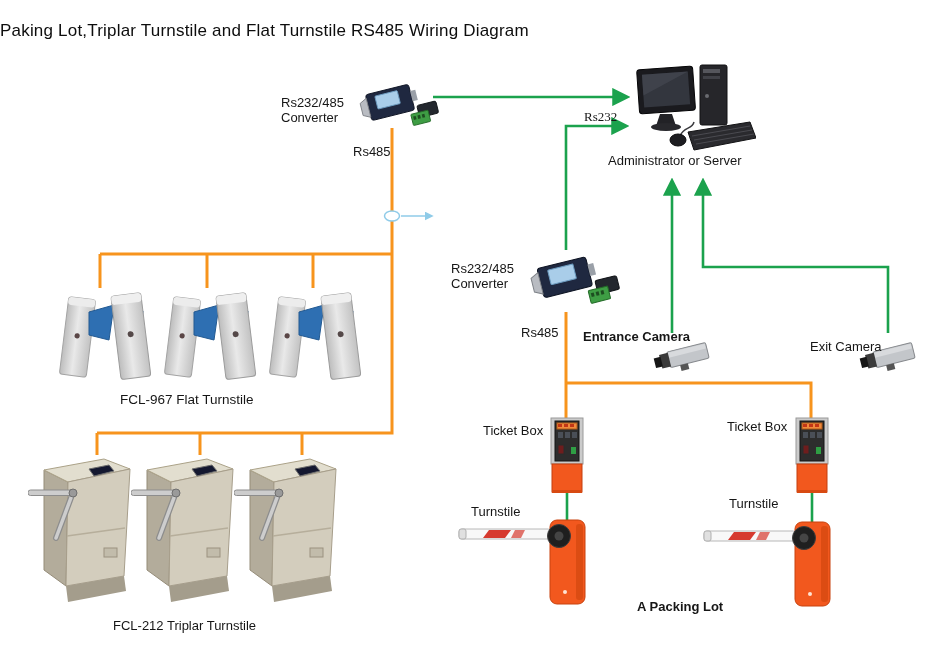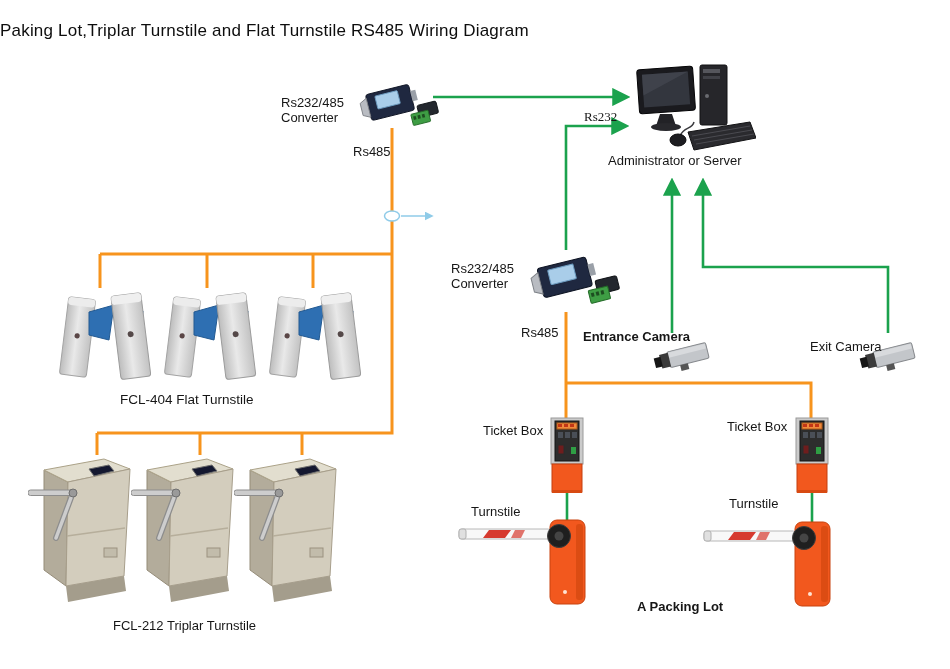--- a/index.html
+++ b/index.html
@@ -256,18 +256,18 @@
   <div class="lbl" style="left:353px;top:144px;">Rs485</div>
   <div class="lbl" style="left:584px;top:109px;font-family:Liberation Serif, serif;">Rs232</div>
   <div class="lbl" style="left:608px;top:153px;">Administrator or Server</div>
   <div class="lbl" style="left:521px;top:325px;">Rs485</div>
   <div class="lbl" style="left:583px;top:329px;font-weight:bold;">Entrance Camera</div>
   <div class="lbl" style="left:810px;top:331px;margin-top:8px;">Exit Camera</div>
   <div class="lbl" style="left:483px;top:423px;">Ticket Box</div>
   <div class="lbl" style="left:727px;top:419px;">Ticket Box</div>
   <div class="lbl" style="left:471px;top:504px;">Turnstile</div>
   <div class="lbl" style="left:729px;top:496px;">Turnstile</div>
-  <div class="lbl" style="left:120px;top:392px;font-size:13.5px;">FCL-404 Flat Turnstile</div>
+  <div class="lbl" style="left:120px;top:392px;font-size:13.5px;">FCL-967 Flat Turnstile</div>
   <div class="lbl" style="left:113px;top:618px;font-size:13px;">FCL-212 Triplar Turnstile</div>
   <div class="lbl" style="left:637px;top:599px;font-weight:bold;">A Packing Lot</div>
 
 
 </div>
 
 </body></html>

